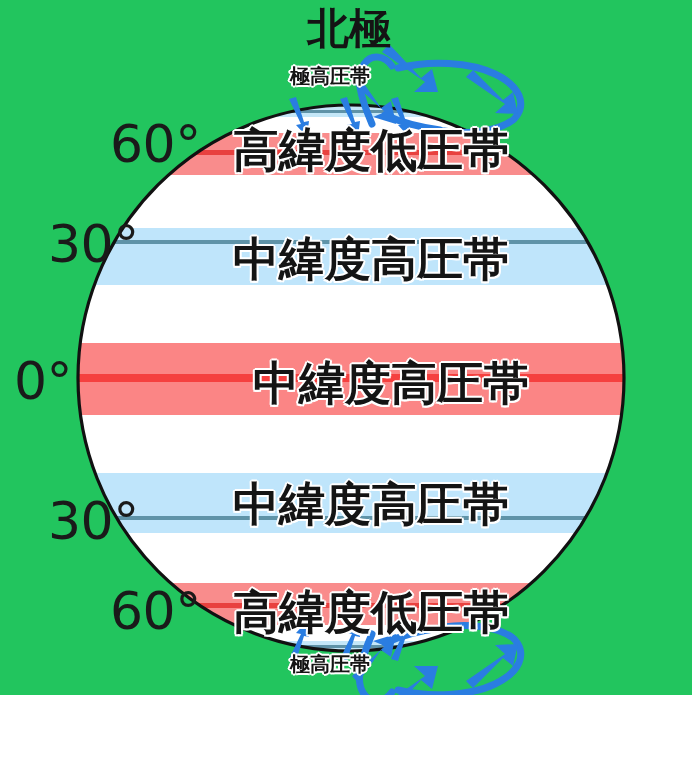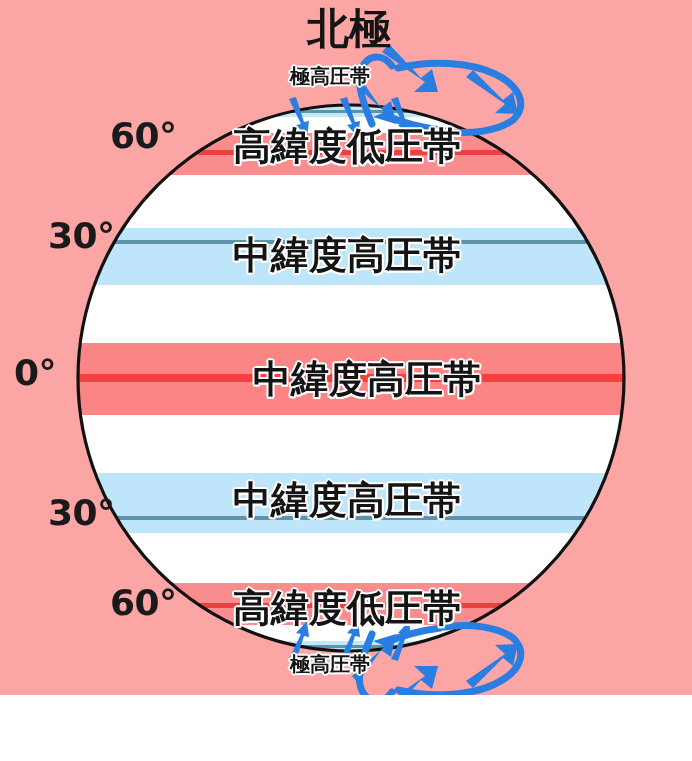--- a/index.html
+++ b/index.html
@@ -7,55 +7,55 @@
     padding: 0;
     background: #ffffff;
   }
   body {
     font-family: "DejaVu Sans", "Liberation Sans", sans-serif;
   }
   #stage {
     position: relative;
     width: 692px;
     height: 695px;
-    background: #fca5a5;
+    background: #22c55e;
     overflow: hidden;
   }
   #diagram {
     position: absolute;
     left: 0;
     top: 0;
     width: 692px;
     height: 761px;
     display: block;
   }
   .lat-label {
     position: absolute;
     font-family: "DejaVu Sans", "Liberation Sans", sans-serif;
-    font-weight: bold;
-    font-size: 36px;
+    font-weight: normal;
+    font-size: 52px;
     color: #1a1a1a;
     line-height: 1;
     white-space: nowrap;
     letter-spacing: -0.5px;
   }
   .pole-label {
     position: absolute;
     font-family: "DejaVu Sans", "Liberation Sans", sans-serif;
     font-weight: bold;
     font-size: 42px;
     color: #141414;
     line-height: 1;
     white-space: nowrap;
   }
   .band-label {
     position: absolute;
     font-family: "DejaVu Sans", "Liberation Sans", sans-serif;
     font-weight: bold;
-    font-size: 38px;
+    font-size: 46px;
     color: #141414;
     line-height: 1;
     white-space: nowrap;
     text-shadow:
       2px 0 0 #fff, -2px 0 0 #fff, 0 2px 0 #fff, 0 -2px 0 #fff,
       1.5px 1.5px 0 #fff, -1.5px 1.5px 0 #fff, 1.5px -1.5px 0 #fff, -1.5px -1.5px 0 #fff;
   }
   .polar-label {
     position: absolute;
     font-family: "DejaVu Sans", "Liberation Sans", sans-serif;

